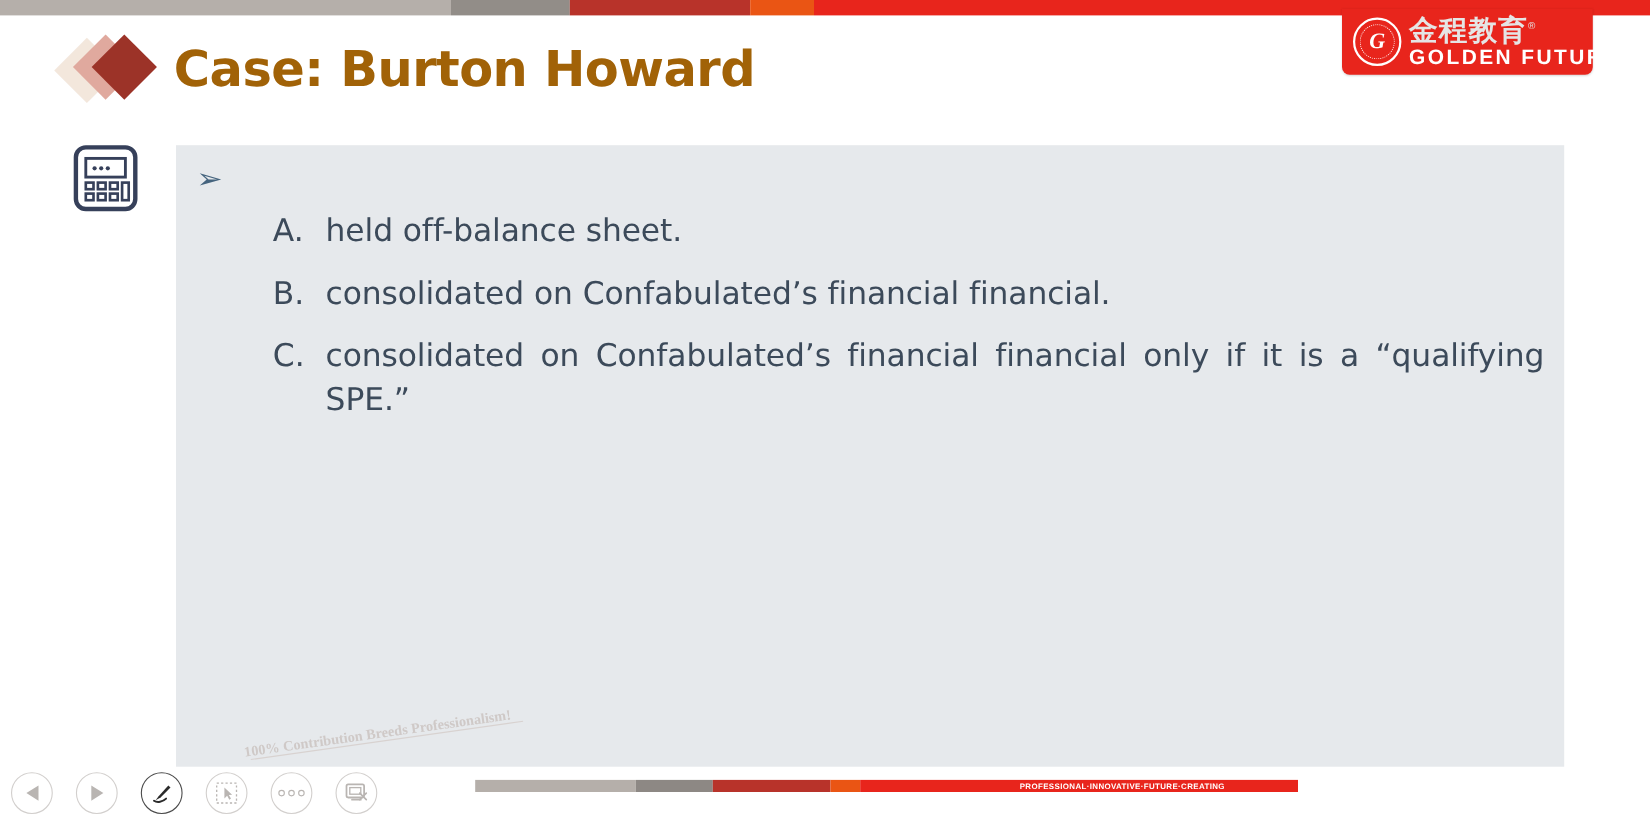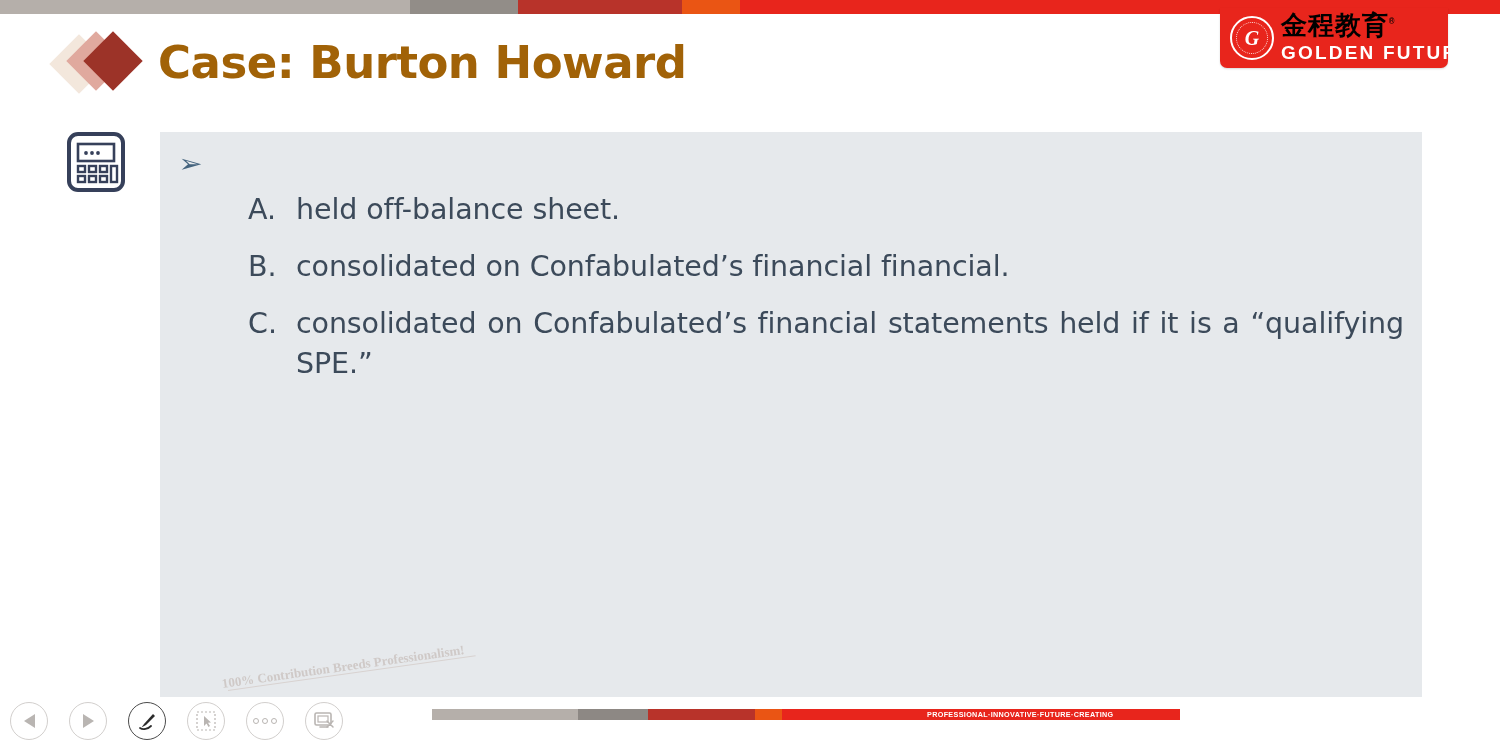--- a/index.html
+++ b/index.html
@@ -46,22 +46,22 @@
     border-radius: 50%;
     border: 1px dotted rgba(255,255,255,0.85);
   }
   #seal .mono {
     font-family: "Liberation Serif", serif;
     font-style: italic; font-weight: bold;
     font-size: 20px; color: #ffffff; line-height: 1;
   }
   #logo-words { margin-left: 7px; line-height: 1; }
   #logo-cn {
-    font-family: Liberation Mono, monospace;
-    font-size: 26px; font-weight: bold; color: #000000;
+    font-family: Liberation Sans, sans-serif;
+    font-size: 26px; font-weight: bold; color: #e5e5e5;
     letter-spacing: 1px; white-space: nowrap;
     position: relative;
   }
   #logo-reg {
     font-size: 9px; vertical-align: super; font-weight: normal;
   }
   #logo-en {
     font-size: 19px; font-weight: bold; color: #ffffff;
     letter-spacing: 2.2px; margin-top: 3px; white-space: nowrap;
   }
@@ -265,21 +265,21 @@
         <span class="opt-text">held off-balance sheet.</span>
       </div>
 
       <div class="opt">
         <span class="opt-letter">B.</span>
         <span class="opt-text">consolidated on Confabulated’s financial financial.</span>
       </div>
 
       <div class="opt">
         <span class="opt-letter">C.</span>
-        <span class="opt-text justify">consolidated on Confabulated’s financial statements held if it is a “qualifying SPE.”</span>
+        <span class="opt-text justify">consolidated on Confabulated’s financial financial only if it is a “qualifying SPE.”</span>
       </div>
 
     </div>
   </div>
 
   <div id="watermark-line"></div>
   <div id="watermark">100% Contribution Breeds Professionalism!</div>
 
   <div id="controls">
 

